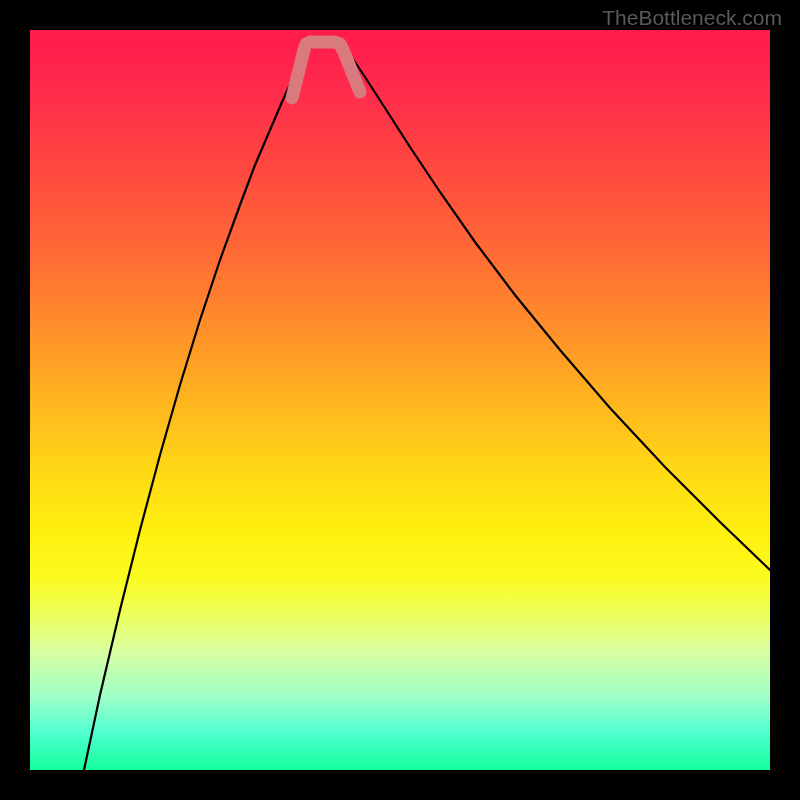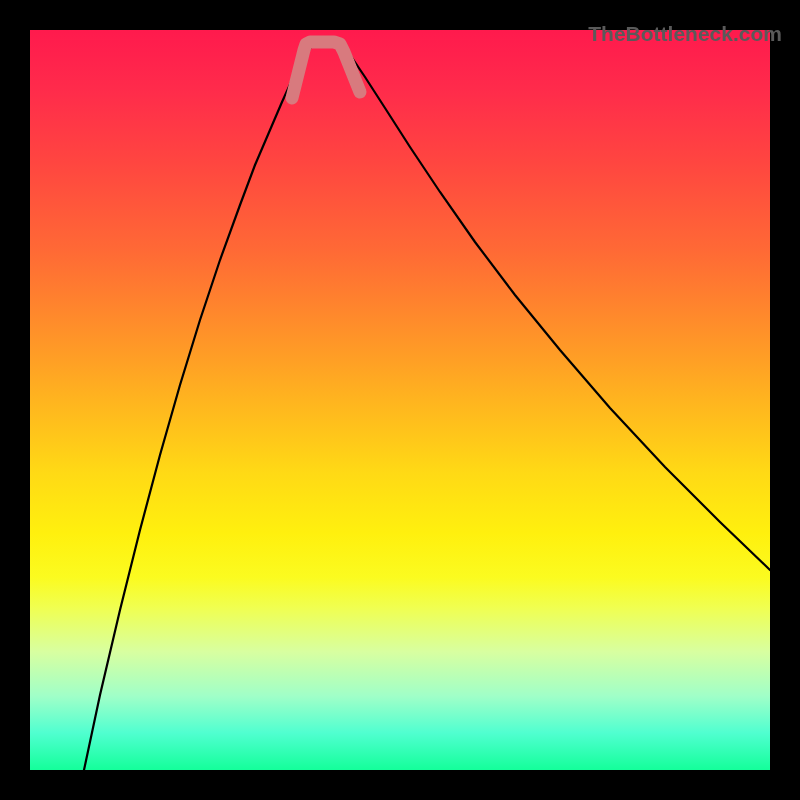--- a/index.html
+++ b/index.html
@@ -9,23 +9,22 @@
       background: #000;
       position: relative;
       font-family: Arial, sans-serif;
     }
     .watermark {
       position: absolute;
       top: 6px;
       right: 18px;
       color: #5a5a5a;
       font-size: 21px;
-      font-weight: 700;
+      font-weight: 400;
       z-index: 10;
-      margin-top: 16px;
     }
     .plot-area {
       position: absolute;
       top: 30px;
       left: 30px;
       width: 740px;
       height: 740px;
       background: linear-gradient(to bottom,
         #ff1a4d 0%,
         #ff2b4b 8%,

